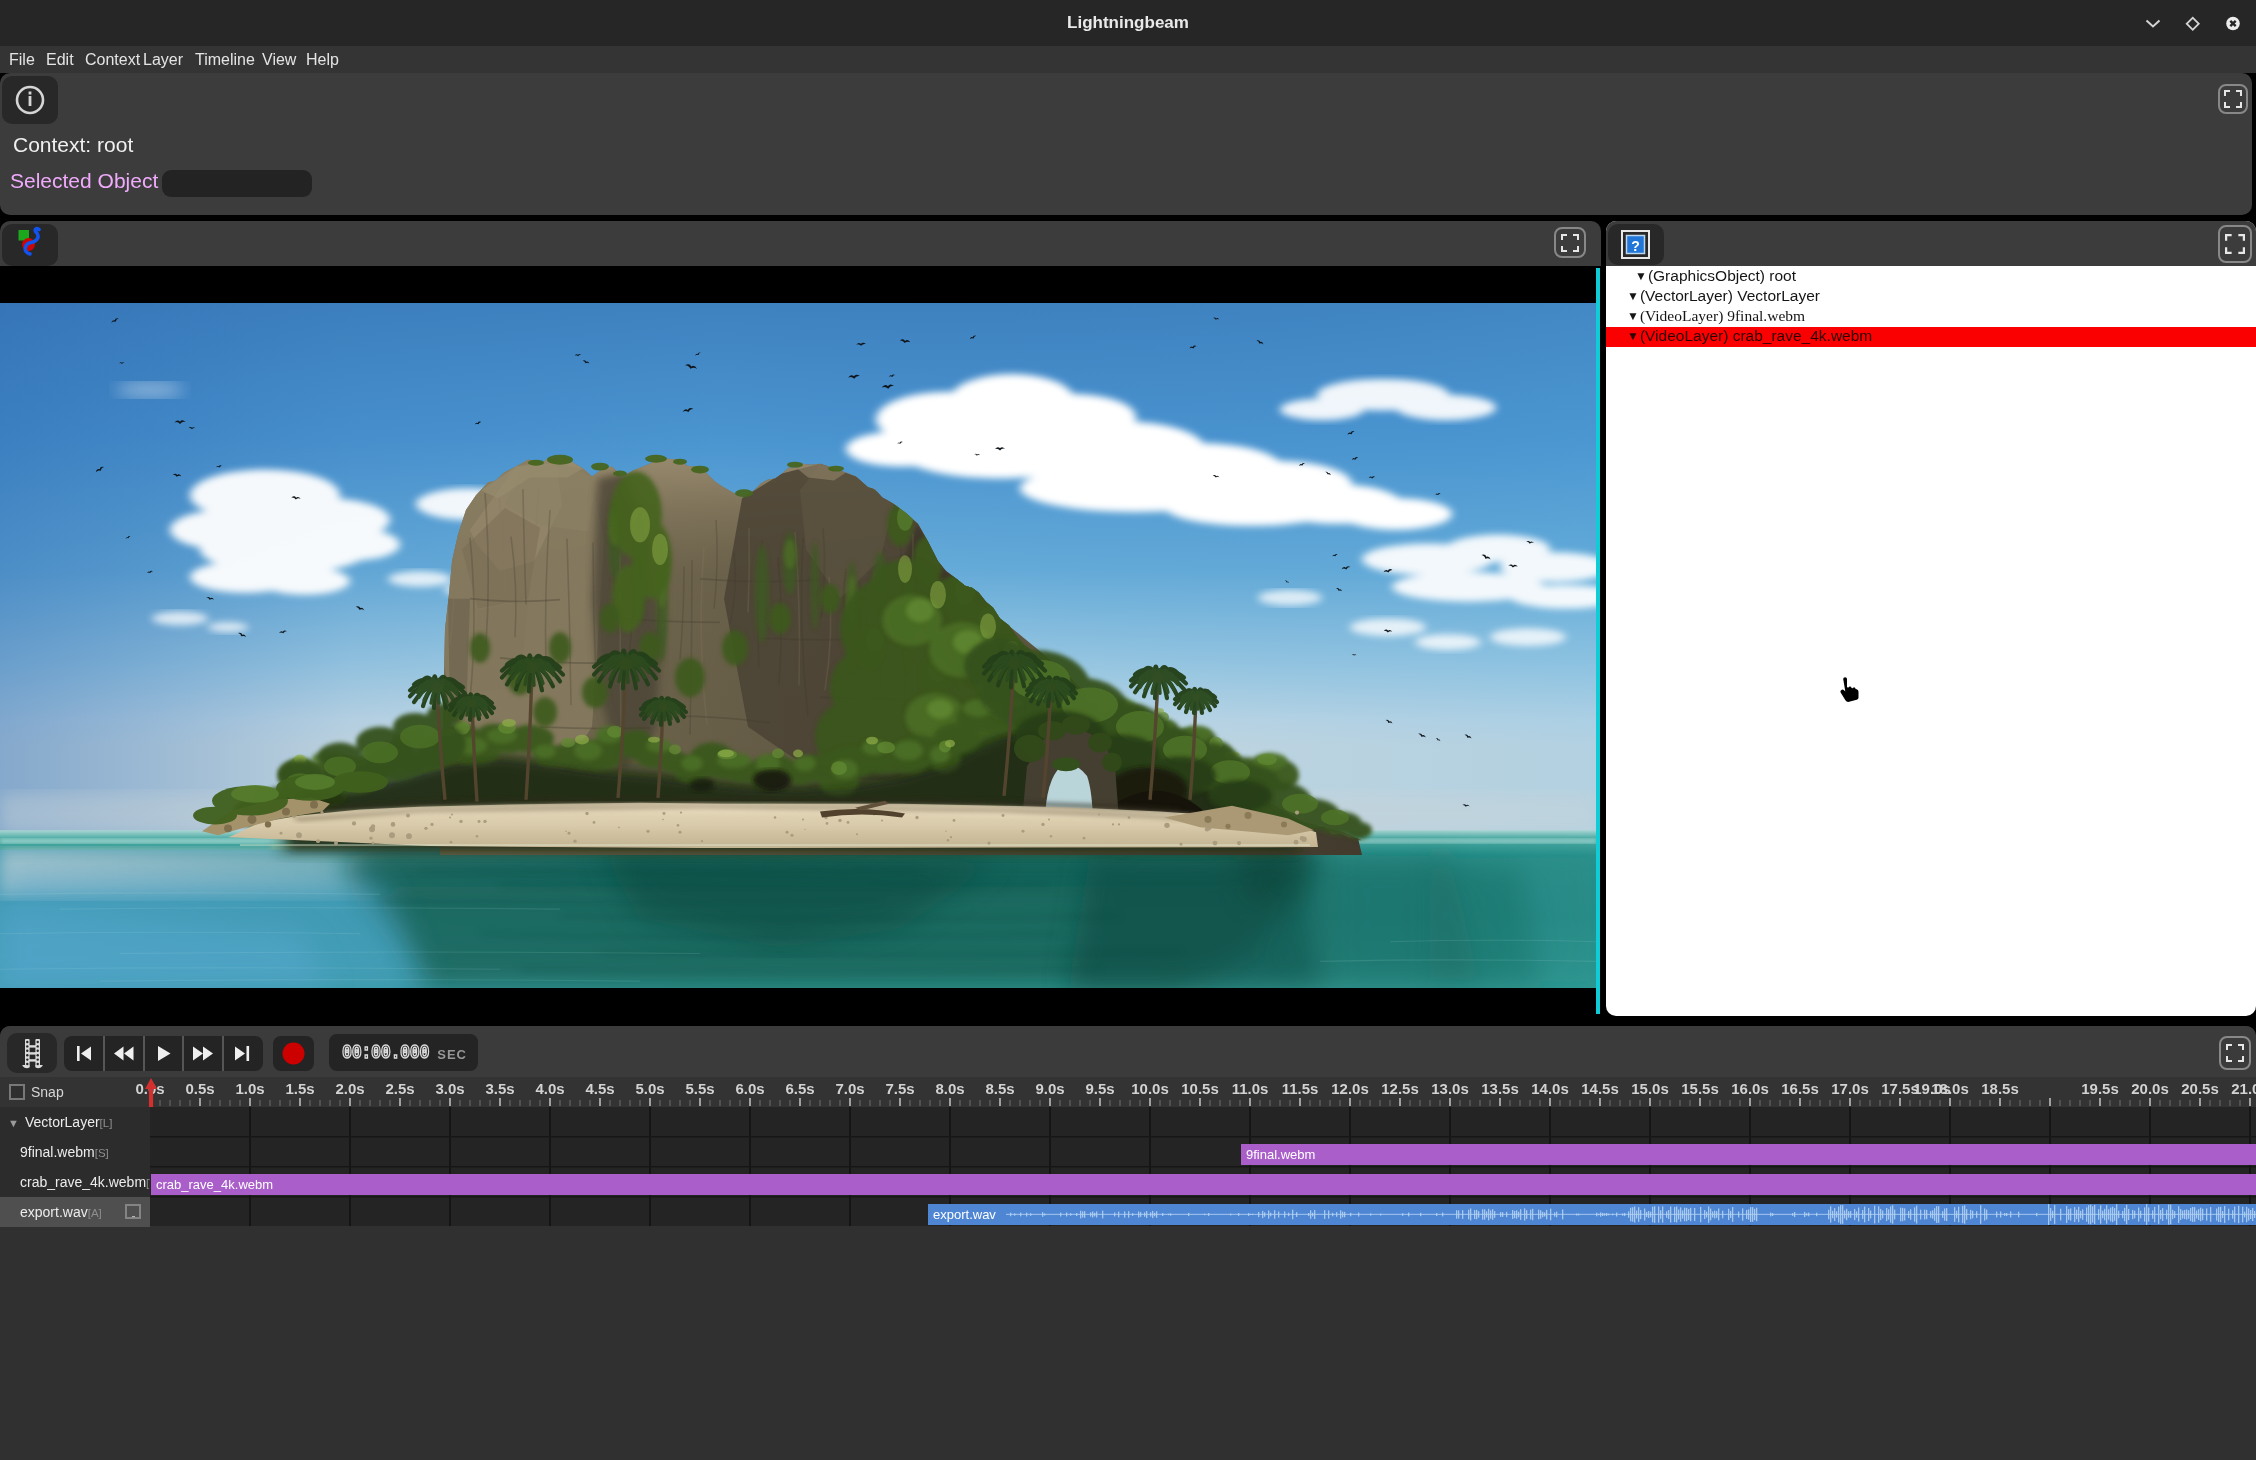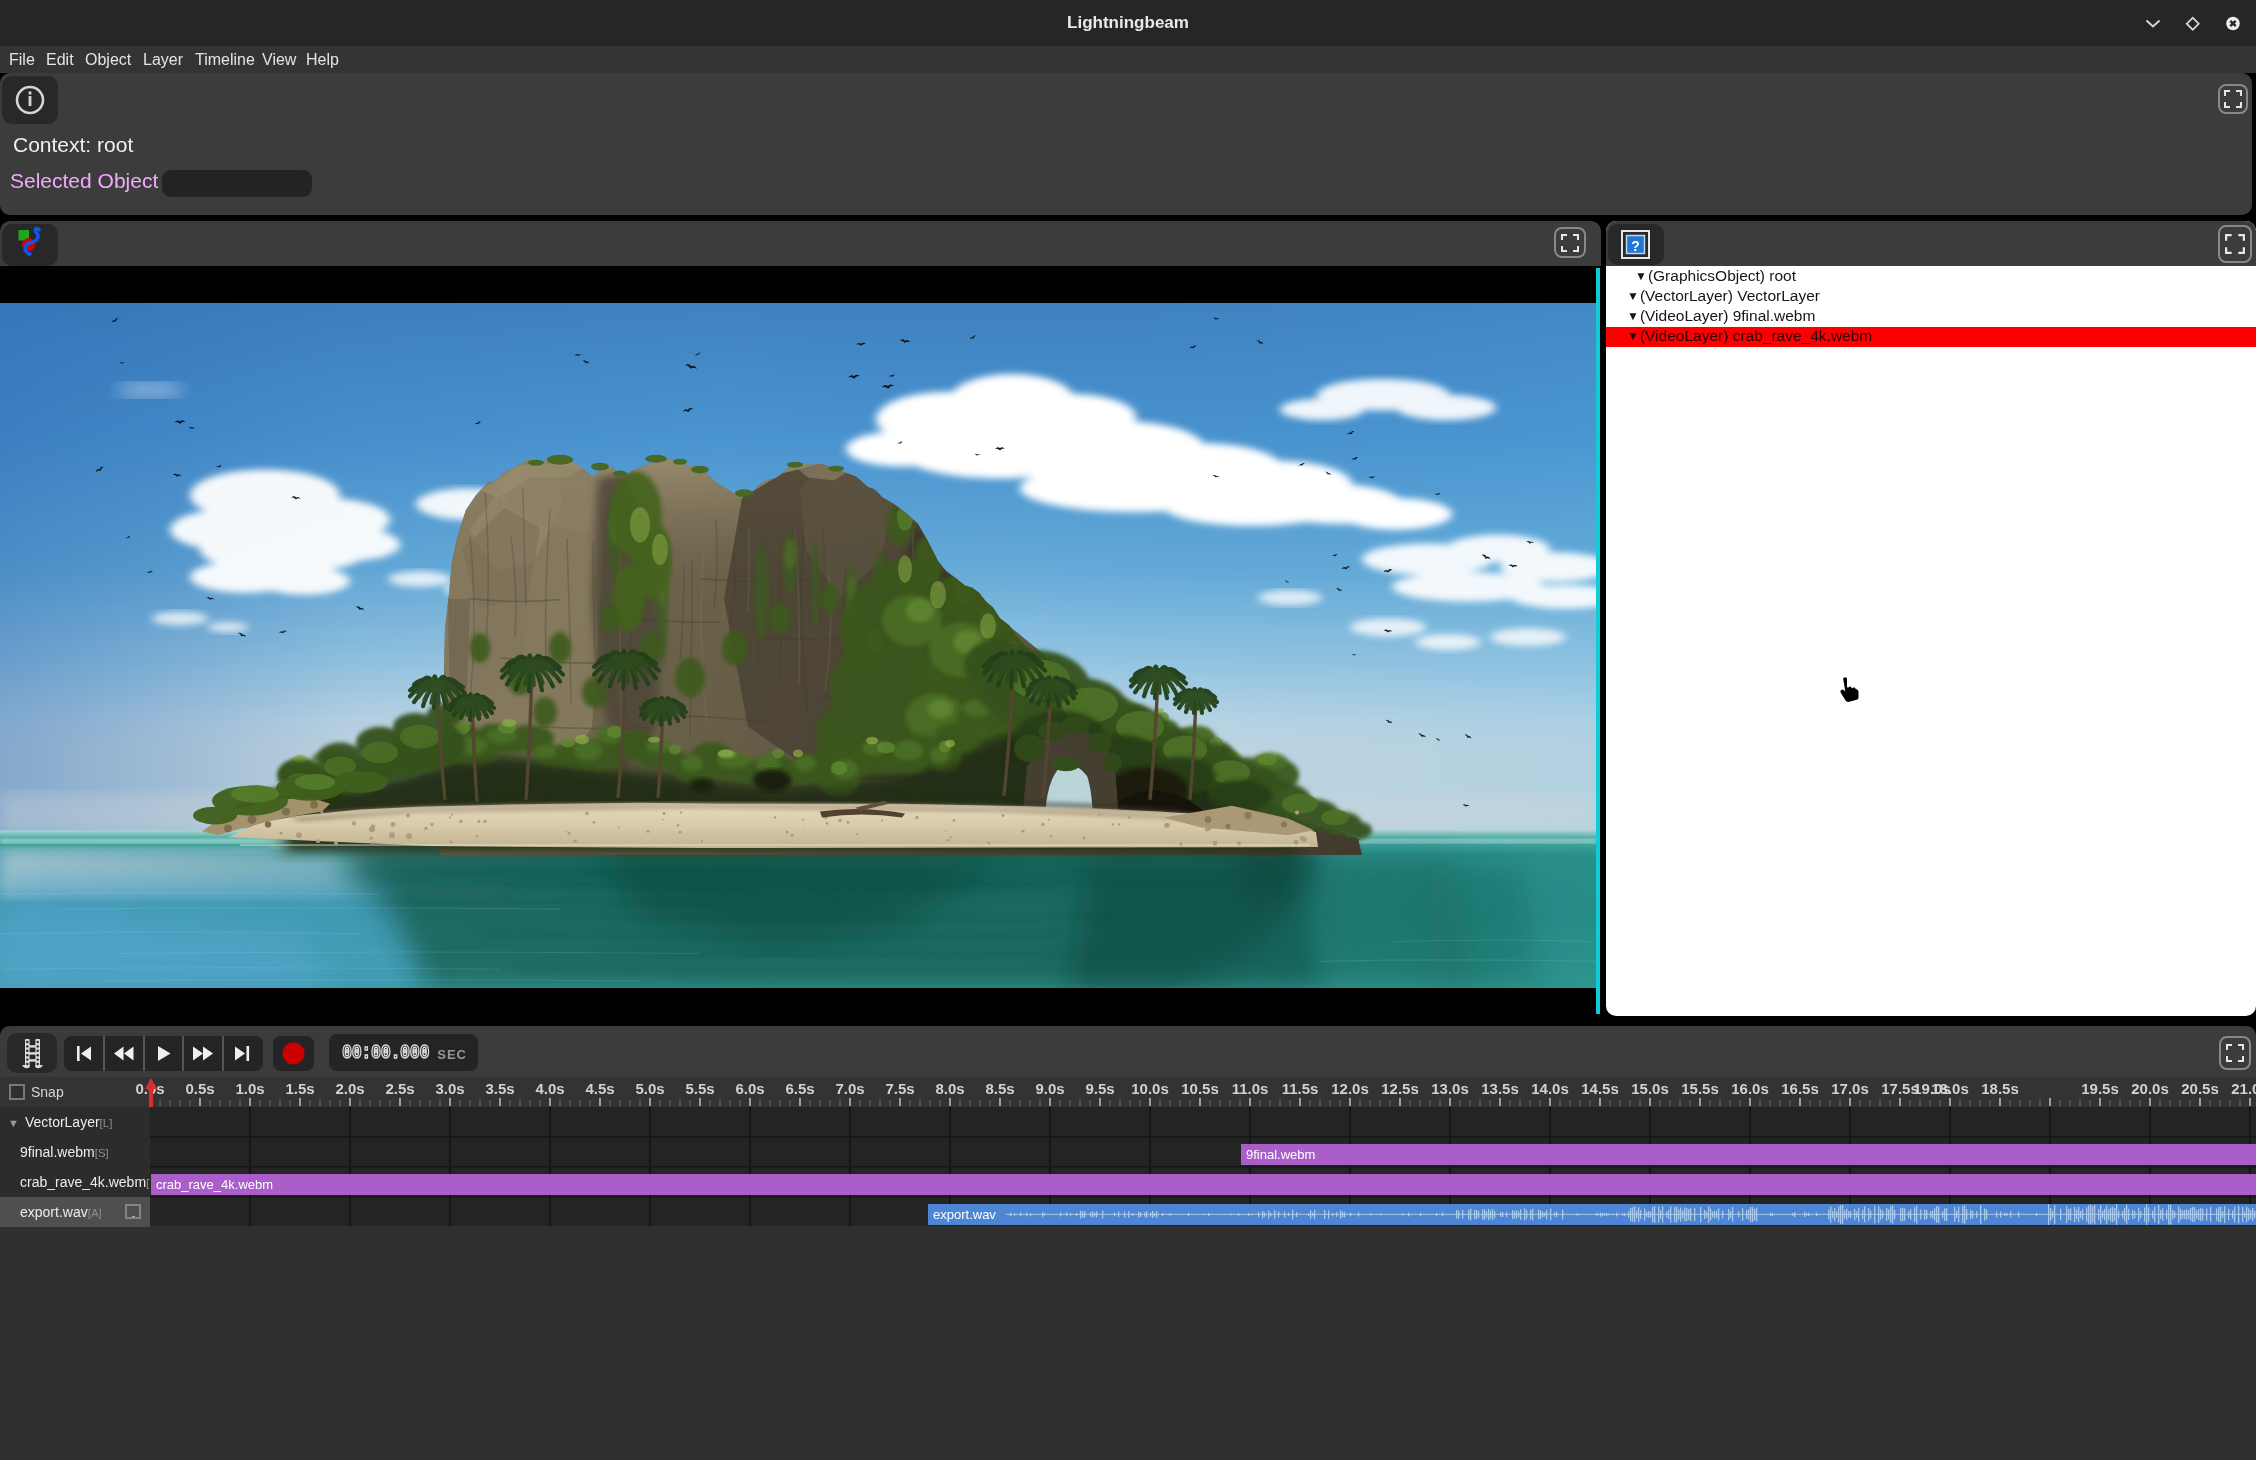--- a/index.html
+++ b/index.html
@@ -42,21 +42,21 @@
   <svg class="abs" style="left:2139px;top:10px" width="110" height="28" viewBox="0 0 110 28">
     <path d="M7.5,10.5 L14,16.5 L20.5,10.5" stroke="#d4d4d4" stroke-width="2" fill="none"></path>
     <rect x="49.5" y="9.5" width="8.5" height="8.5" transform="rotate(45 53.75 13.75)" stroke="#d4d4d4" stroke-width="1.8" fill="none"></rect>
     <circle cx="94" cy="13.5" r="6.8" fill="#ececec"></circle>
     <path d="M91.3,10.8 L96.7,16.2 M96.7,10.8 L91.3,16.2" stroke="#262626" stroke-width="2.4"></path>
   </svg>
 </div>
 <div class="abs" id="menubar">
   <span class="mi" style="left:9px">File</span>
   <span class="mi" style="left:46px">Edit</span>
-  <span class="mi" style="left:85px">Object</span>
+  <span class="mi" style="left:85px">Context</span>
   <span class="mi" style="left:143px">Layer</span>
   <span class="mi" style="left:195px">Timeline</span>
   <span class="mi" style="left:262px">View</span>
   <span class="mi" style="left:306px">Help</span>
 </div>
 <div class="abs" id="infopanel">
   <div class="iconbtn" style="left:2px;top:3px;width:56px;height:48px;">
     <svg width="56" height="48">
         <circle cx="28" cy="24" r="13" stroke="#d5d5d5" stroke-width="2.6" fill="none"></circle>
     <rect x="26.6" y="20" width="2.8" height="10" fill="#d5d5d5"></rect>
@@ -1122,21 +1122,21 @@
       </svg>
     </div>
     <div class="expand" style="left:612px;top:4px;width:34px;height:38px;">
       <svg width="20" height="20" viewBox="0 0 18 18">
           <path d="M1,6 L1,1 L6,1 M12,1 L17,1 L17,6 M17,12 L17,17 L12,17 M6,17 L1,17 L1,12" stroke="#e6e6e6" stroke-width="2" fill="none"></path>
         </svg>
     </div>
   </div>
   <div class="trow" style="top:46px;padding-left:27px;"><span style="margin-left:2px"><span class="tri">▼</span>(GraphicsObject) root</span></div>
   <div class="trow" style="top:66px;"><span style="margin-left:21px"><span class="tri">▼</span>(VectorLayer) VectorLayer</span></div>
-  <div class="trow" style="top:86px;"><span style="margin-left:21px"><span class="tri">▼</span>(VideoLayer) 9final.webm</span></div>
+  <div class="trow" style="top:86px;font-family:Liberation Serif, serif;"><span style="margin-left:21px"><span class="tri">▼</span>(VideoLayer) 9final.webm</span></div>
   <div class="trow" style="top:106px;background:#fb0000;color:#2b0000;"><span style="margin-left:21px"><span class="tri">▼</span>(VideoLayer) crab_rave_4k.webm</span></div>
 </div>
 <svg class="abs" style="left:1836px;top:677px" width="23" height="25" viewBox="0 0 23 25">
   <path d="M7.2,2 q0,-1.7 1.9,-1.7 q1.9,0 1.9,1.7 L11,10.2 l1.6,0.3 q0.4,-1.2 1.7,-1 q1.2,0.2 1.2,1.4 l1.4,0.3 q0.5,-1 1.6,-0.8 q1.1,0.3 1,1.5 l1.2,0.4 q1.8,0.6 1.8,2.5 l0,5.6 q0,1.9 -1.8,2.4 l-7.6,2 q-2.5,0.5 -3.7,-1.6 l-4.6,-7.5 q-1,-1.8 0.6,-2.8 q1.3,-0.8 2.4,0.2 l1.5,1.5 z" fill="#000" stroke="#fff" stroke-width="1.4" paint-order="stroke"></path>
 </svg>
 <div class="abs" id="timeline">
   <div id="transtrip">
     <div class="iconbtn" style="left:7px;top:7px;width:50px;height:40px;">
       <svg width="50" height="40" viewBox="0 0 50 40">
         <g fill="#dcdcdc">

